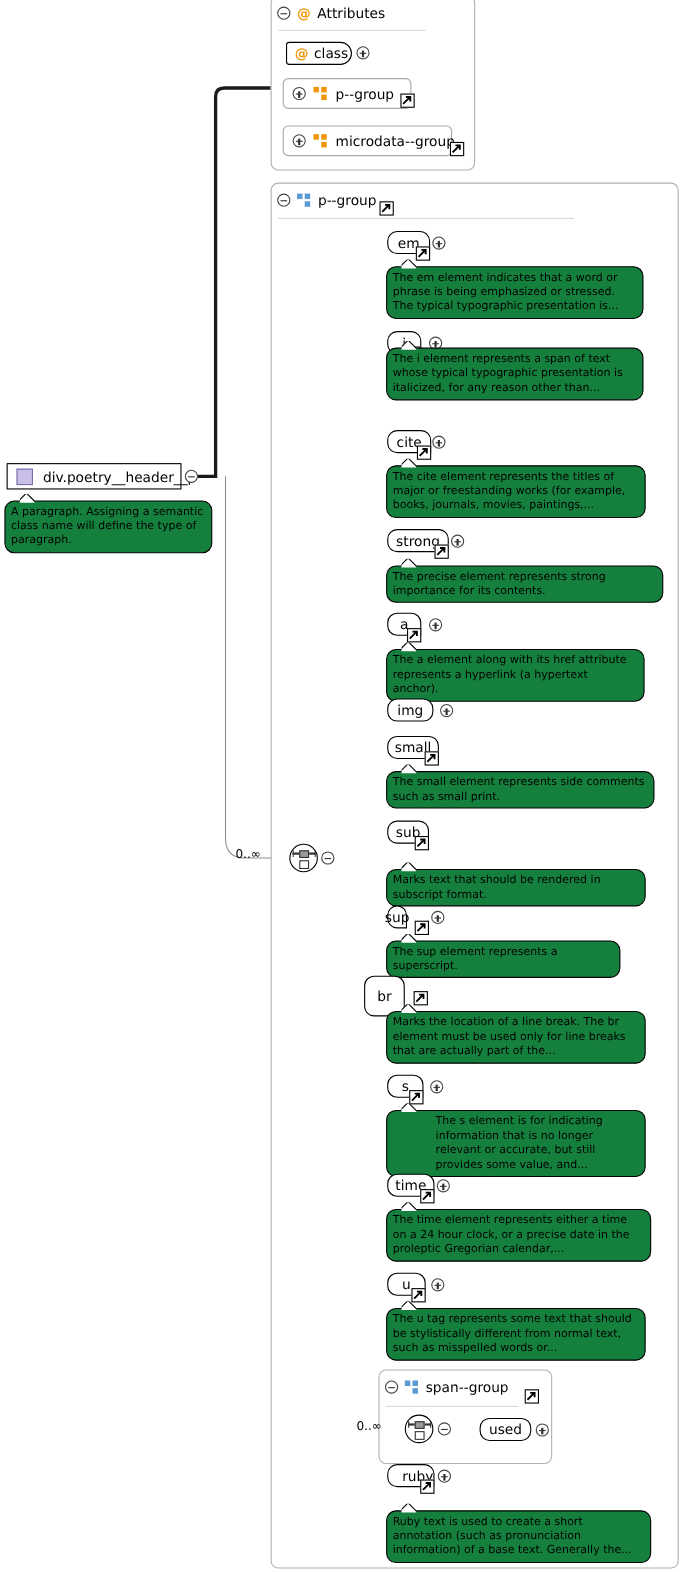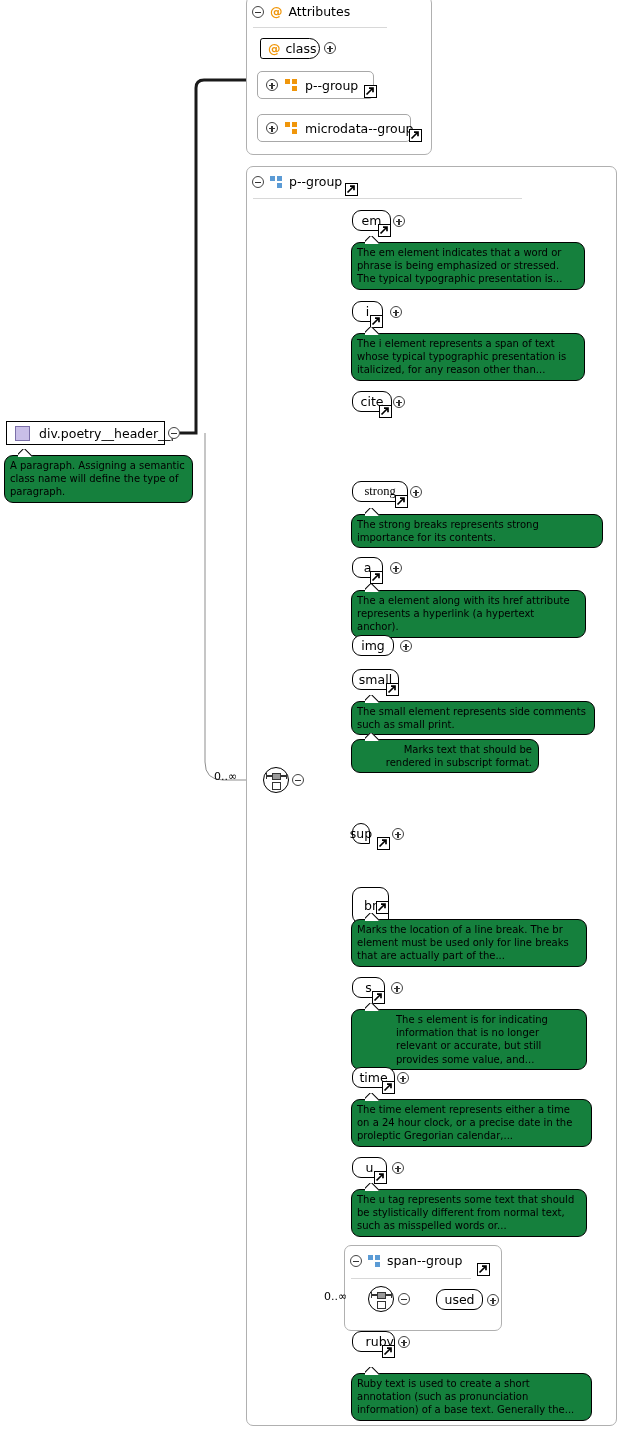--- a/index.html
+++ b/index.html
@@ -262,46 +262,49 @@
 
   <div class="node notch" style="left:352px;top:301px;width:31px;height:21px;">
     <span>i</span>
     </div>
   <span class="lnk" style="left:370px;top:315px;">
     <svg width="10" height="10" viewBox="0 0 10 10">
         <path d="M1.5 8.5 L7.5 2.5 M4 2.2 L8 2.2 L8 6.2" stroke="#000" stroke-width="1.7" fill="none"></path>
       </svg>
     </span>
   <span class="pm plus pm-abs" style="left:390px;top:306px;"></span>
-  <div class="doc" style="left:351px;top:333px;width:234px;">
+  <div class="doc" style="left:351px;top:316px;width:234px;">
     <span class="tail"></span>
     <span>The i element represents a span of text whose typical typographic presentation is italicized, for any reason other than...</span></div>
 
   <div class="node notch" style="left:352px;top:391px;width:40px;height:21px;">
     <span>cite</span>
     </div>
   <span class="lnk" style="left:379px;top:405px;">
     <svg width="10" height="10" viewBox="0 0 10 10">
         <path d="M1.5 8.5 L7.5 2.5 M4 2.2 L8 2.2 L8 6.2" stroke="#000" stroke-width="1.7" fill="none"></path>
       </svg>
     </span>
   <span class="pm plus pm-abs" style="left:393px;top:396px;"></span>
-
-  <div class="node notch" style="left:352px;top:481px;width:56px;height:21px;font-family:Liberation Serif, serif;">
+  <div class="doc" style="left:351px;top:423px;width:236px;">
+    <span class="tail"></span>
+    <span>The cite element represents the titles of major or freestanding works (for example, books, journals, movies, paintings,...</span></div>
+
+  <div class="node notch" style="left:352px;top:481px;width:56px;height:21px;">
     <span>strong</span>
     </div>
   <span class="lnk" style="left:395px;top:495px;">
     <svg width="10" height="10" viewBox="0 0 10 10">
         <path d="M1.5 8.5 L7.5 2.5 M4 2.2 L8 2.2 L8 6.2" stroke="#000" stroke-width="1.7" fill="none"></path>
       </svg>
     </span>
   <span class="pm plus pm-abs" style="left:410px;top:486px;"></span>
   <div class="doc" style="left:351px;top:514px;width:252px;">
     <span class="tail"></span>
-    <span>The strong breaks represents strong importance for its contents.</span></div>
+    <span>The precise element represents strong importance for its contents.</span></div>
 
   <div class="node notch" style="left:352px;top:557px;width:31px;height:21px;">
     <span>a</span>
     </div>
   <span class="lnk" style="left:370px;top:571px;">
     <svg width="10" height="10" viewBox="0 0 10 10">
         <path d="M1.5 8.5 L7.5 2.5 M4 2.2 L8 2.2 L8 6.2" stroke="#000" stroke-width="1.7" fill="none"></path>
       </svg>
     </span>
   <span class="pm plus pm-abs" style="left:390px;top:562px;"></span>
@@ -327,35 +330,38 @@
     <span>The small element represents side comments such as small print.</span></div>
 
   <div class="node notch" style="left:352px;top:746px;width:38px;height:21px;">
     <span>sub</span>
     </div>
   <span class="lnk" style="left:377px;top:760px;">
     <svg width="10" height="10" viewBox="0 0 10 10">
         <path d="M1.5 8.5 L7.5 2.5 M4 2.2 L8 2.2 L8 6.2" stroke="#000" stroke-width="1.7" fill="none"></path>
       </svg>
     </span>
-  <div class="doc" style="left:351px;top:739px;width:188px;text-align:right;">
+  <div class="doc" style="left:351px;top:790px;width:236px;">
     <span class="tail"></span>
     <span>Marks text that should be rendered in subscript format.</span></div>
 
   <div class="node notch" style="left:352px;top:823px;width:18px;height:21px;">
     <span>sup</span>
     </div>
   <span class="lnk" style="left:377px;top:837px;">
     <svg width="10" height="10" viewBox="0 0 10 10">
         <path d="M1.5 8.5 L7.5 2.5 M4 2.2 L8 2.2 L8 6.2" stroke="#000" stroke-width="1.7" fill="none"></path>
       </svg>
     </span>
   <span class="pm plus pm-abs" style="left:392px;top:828px;"></span>
-
-  <div class="node notch" style="left:352px;top:887px;width:37px;height:37px;">
+  <div class="doc" style="left:351px;top:855px;width:213px;">
+    <span class="tail"></span>
+    <span>The sup element represents a superscript.</span></div>
+
+  <div class="node notch" style="left:331px;top:887px;width:37px;height:37px;">
     <span>br</span>
     </div>
   <span class="lnk" style="left:376px;top:901px;">
     <svg width="10" height="10" viewBox="0 0 10 10">
         <path d="M1.5 8.5 L7.5 2.5 M4 2.2 L8 2.2 L8 6.2" stroke="#000" stroke-width="1.7" fill="none"></path>
       </svg>
     </span>
   <div class="doc" style="left:351px;top:919px;width:236px;">
     <span class="tail"></span>
     <span>Marks the location of a line break. The br element must be used only for line breaks that are actually part of the...</span></div>

